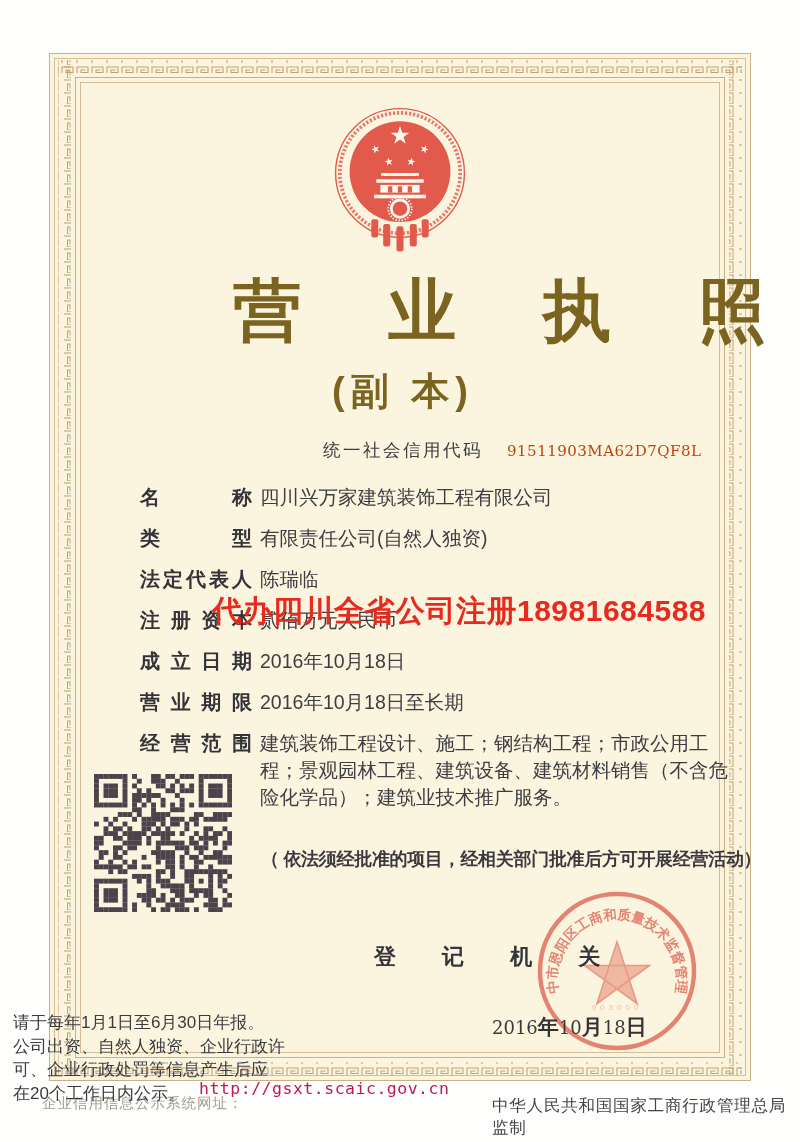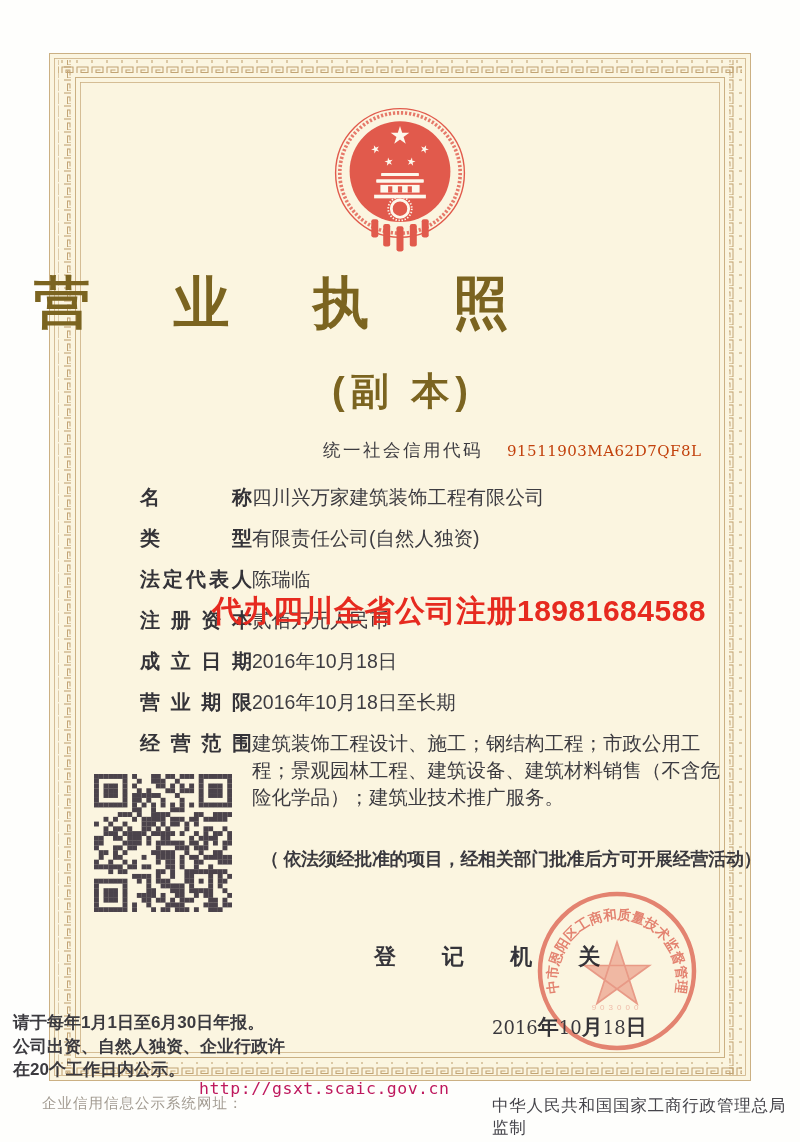--- a/index.html
+++ b/index.html
@@ -2,47 +2,47 @@
 <html><head>
 <meta charset="utf-8">
 <style>
   html,body{margin:0;padding:0;background:#fff;}
   .page{position:relative;width:800px;height:1142px;background:#fefefc;overflow:hidden;
         font-family:"Liberation Sans","DejaVu Sans",sans-serif;color:#3a393e;}
   .abs{position:absolute;}
   
   .emblem{left:330px;top:103px;width:140px;height:154px;}
   
-  .title{left:0;right:0;top:266px;text-align:left;font-size:56px;font-weight:bold;
-         color:#7b6420;letter-spacing:34px;text-indent:34px;white-space:nowrap;}
+  .title{left:0;right:0;top:266px;text-align:right;font-size:68px;font-weight:bold;
+         color:#7b6420;letter-spacing:34px;text-indent:34px;white-space:nowrap;padding-left:22px;}
   .subtitle{left:0;right:0;top:366px;text-align:center;font-size:38px;font-weight:bold;
             color:#7b6420;letter-spacing:6px;text-indent:6px;}
   .codeline{left:323px;top:438px;display:flex;align-items:baseline;white-space:nowrap;}
   .code-label{font-size:17.5px;font-weight:normal;letter-spacing:2.5px;color:#3c3b40;}
   .code-value{font-family:"DejaVu Serif","Liberation Serif",serif;font-size:15px;
               letter-spacing:0.5px;margin-left:24px;color:#c2410c;}
   
   .fields{left:140px;top:484px;width:604px;}
   .f-row{display:flex;margin-bottom:14px;align-items:baseline;}
-  .f-label{flex:0 0 112px;margin-right:0;font-size:20px;font-weight:bold;color:#343338;
+  .f-label{flex:0 0 112px;margin-right:8px;font-size:20px;font-weight:bold;color:#343338;
            text-align:justify;text-align-last:justify;}
   .f-value{font-size:19.5px;color:#3d3c41;line-height:27px;max-width:482px;}
   .watermark{left:212px;top:591px;font-size:30px;font-weight:600;color:#e62a1f;
              white-space:nowrap;letter-spacing:0.5px;z-index:6;}
   .qr{left:94px;top:774px;width:138px;height:138px;}
   .approval{left:261px;top:847px;font-size:18px;font-weight:600;color:#3a393e;
             white-space:nowrap;letter-spacing:-0.3px;}
   .reg-label{left:374px;top:942px;font-size:22px;font-weight:bold;letter-spacing:20px;
              color:#35343a;white-space:nowrap;}
   .stamp{left:532px;top:886px;width:170px;height:170px;opacity:0.88;mix-blend-mode:multiply;z-index:2;}
   .dateline{left:492px;top:1013px;width:198px;display:flex;
             align-items:baseline;z-index:3;}
   .d-num{font-family:"DejaVu Serif","Liberation Serif",serif;font-size:18px;color:#39383d;}
   .d-unit{font-size:21px;font-weight:bold;color:#333237;}
-  .notes{left:13px;top:1011px;z-index:5;font-size:17px;line-height:23.6px;color:#3b3a3f;font-weight:bold;}
+  .notes{left:13px;top:1011px;z-index:5;font-size:17px;line-height:23.6px;color:#3b3a3f;}
   .notes div{white-space:nowrap;}
   .site-label{left:42px;top:1094px;font-size:14.5px;color:#a29b91;letter-spacing:1px;z-index:4;}
   .site-url{left:199px;top:1079px;font-family:"DejaVu Sans Mono","Liberation Mono",monospace;
             font-size:16.5px;color:#be185d;letter-spacing:0.5px;z-index:5;}
   .issuer{left:492px;top:1095px;font-size:16.5px;color:#45444a;letter-spacing:0.8px;z-index:4;}
 </style>
 </head>
 <body>
 
 <div class="page">
@@ -594,20 +594,21 @@
     <span class="d-unit">年</span>
     <span class="d-num">10</span>
     <span class="d-unit">月</span>
     <span class="d-num">18</span>
     <span class="d-unit">日</span>
   </div>
 
   <div class="abs notes">
     <div>请于每年1月1日至6月30日年报。</div>
     <div>公司出资、自然人独资、企业行政许</div>
+    <div>可、企业行政处罚等信息产生后应</div>
     <div>在20个工作日内公示。</div>
   </div>
 
   <div class="abs site-label">企业信用信息公示系统网址：</div>
   <div class="abs site-url">http://gsxt.scaic.gov.cn</div>
   <div class="abs issuer">中华人民共和国国家工商行政管理总局监制</div>
 
 </div>
 
 </body></html>

